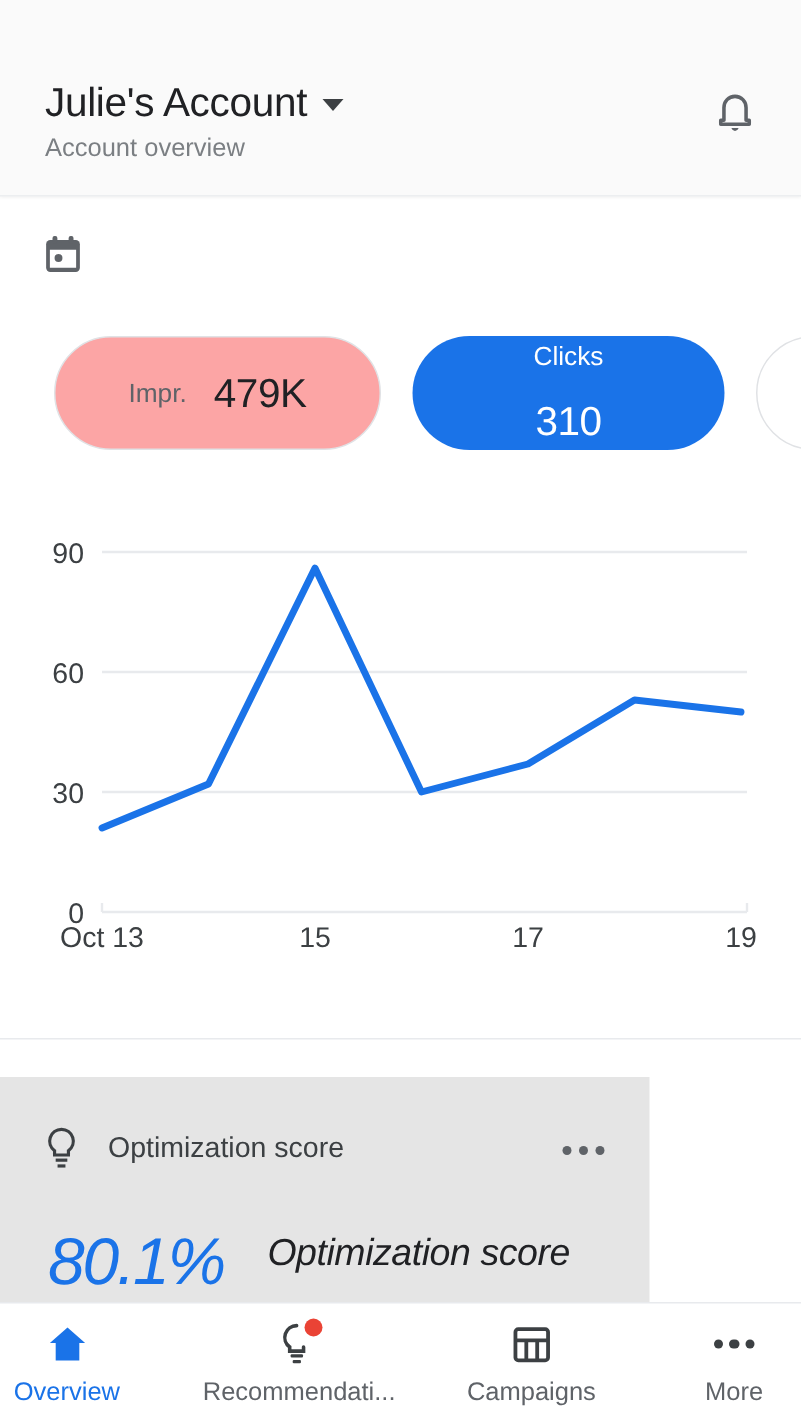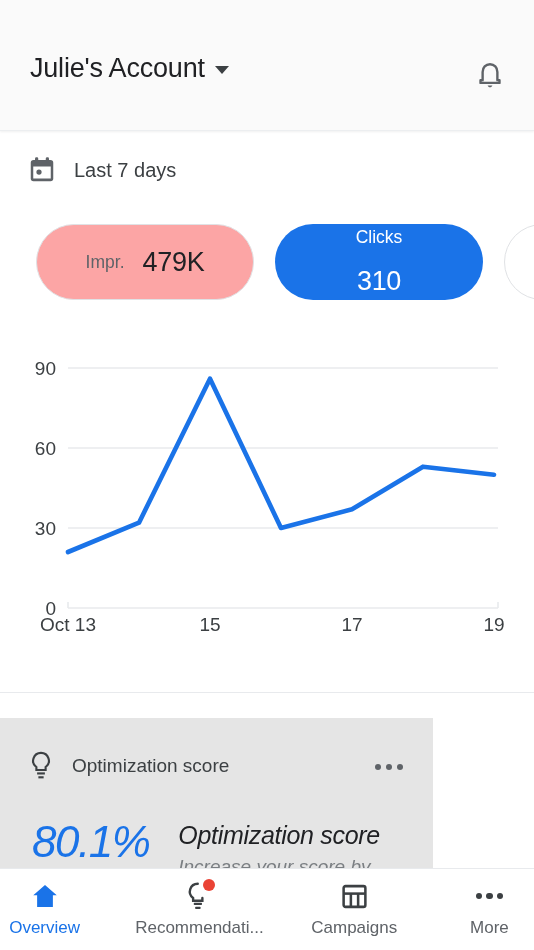--- a/index.html
+++ b/index.html
@@ -181,40 +181,40 @@
 <body>
 
 <div id="app">
 
   <div class="header">
     <div class="header-text">
       <div class="account-row">
         <span class="account-name">Julie's Account</span>
         <span class="caret"></span>
       </div>
+      <div class="account-sub">Account overview</div>
     </div>
     <div class="bell-btn">
       <svg width="30" height="33" viewBox="0 0 24 26">
         <path d="M12 1.6c-3.4 0-5.9 2.6-5.9 6.1v6.6H4.4v2.2h15.2v-2.2h-1.7V7.7c0-3.5-2.5-6.1-5.9-6.1z" fill="none" stroke="#5f6368" stroke-width="1.9" stroke-linejoin="round"></path>
         <path d="M10.1 18.5c.3.9 1 1.5 1.9 1.5s1.6-.6 1.9-1.5z" fill="#5f6368"></path>
       </svg>
     </div>
   </div>
 
   <div class="daterange">
     <span class="cal-icon">
       <svg width="30" height="30" viewBox="0 0 24 24">
         <rect x="3" y="4" width="18" height="17" rx="2.2" fill="#5f6368"></rect>
         <rect x="5" y="9.2" width="14" height="9.6" fill="#ffffff"></rect>
         <rect x="6.4" y="1.8" width="2.6" height="4.2" rx="1.1" fill="#5f6368"></rect>
         <rect x="15" y="1.8" width="2.6" height="4.2" rx="1.1" fill="#5f6368"></rect>
         <circle cx="9.6" cy="13.6" r="2.1" fill="#5f6368"></circle>
       </svg>
     </span>
-    <span class="daterange-label">Last 7 days</span>
   </div>
 
   <div class="metrics">
     <div class="card outline">
       <span class="card-label">Impr.</span>
       <span class="card-value">479K</span>
     </div>
     <div class="card filled">
       <span class="card-label">Clicks</span>
       <span class="card-value">310</span>
@@ -263,21 +263,20 @@
     </div>
     <div class="opt-more">
       <span class="dot"></span>
       <span class="dot"></span>
       <span class="dot"></span>
     </div>
     <div class="opt-body">
       <div class="opt-pct">80.1%</div>
       <div class="opt-texts">
         <div class="opt-title">Optimization score</div>
-        <div class="opt-desc">Increase your score by</div>
       </div>
     </div>
   </div>
 
   <div class="bottomnav">
 
     <div class="navitem active">
       <span class="navicon">
         <svg width="30" height="28" viewBox="0 0 24 22">
           <path d="M12 2.2 2.6 10.4h3.1v9.4h12.6v-9.4h3.1z" fill="#1a73e8"></path>

